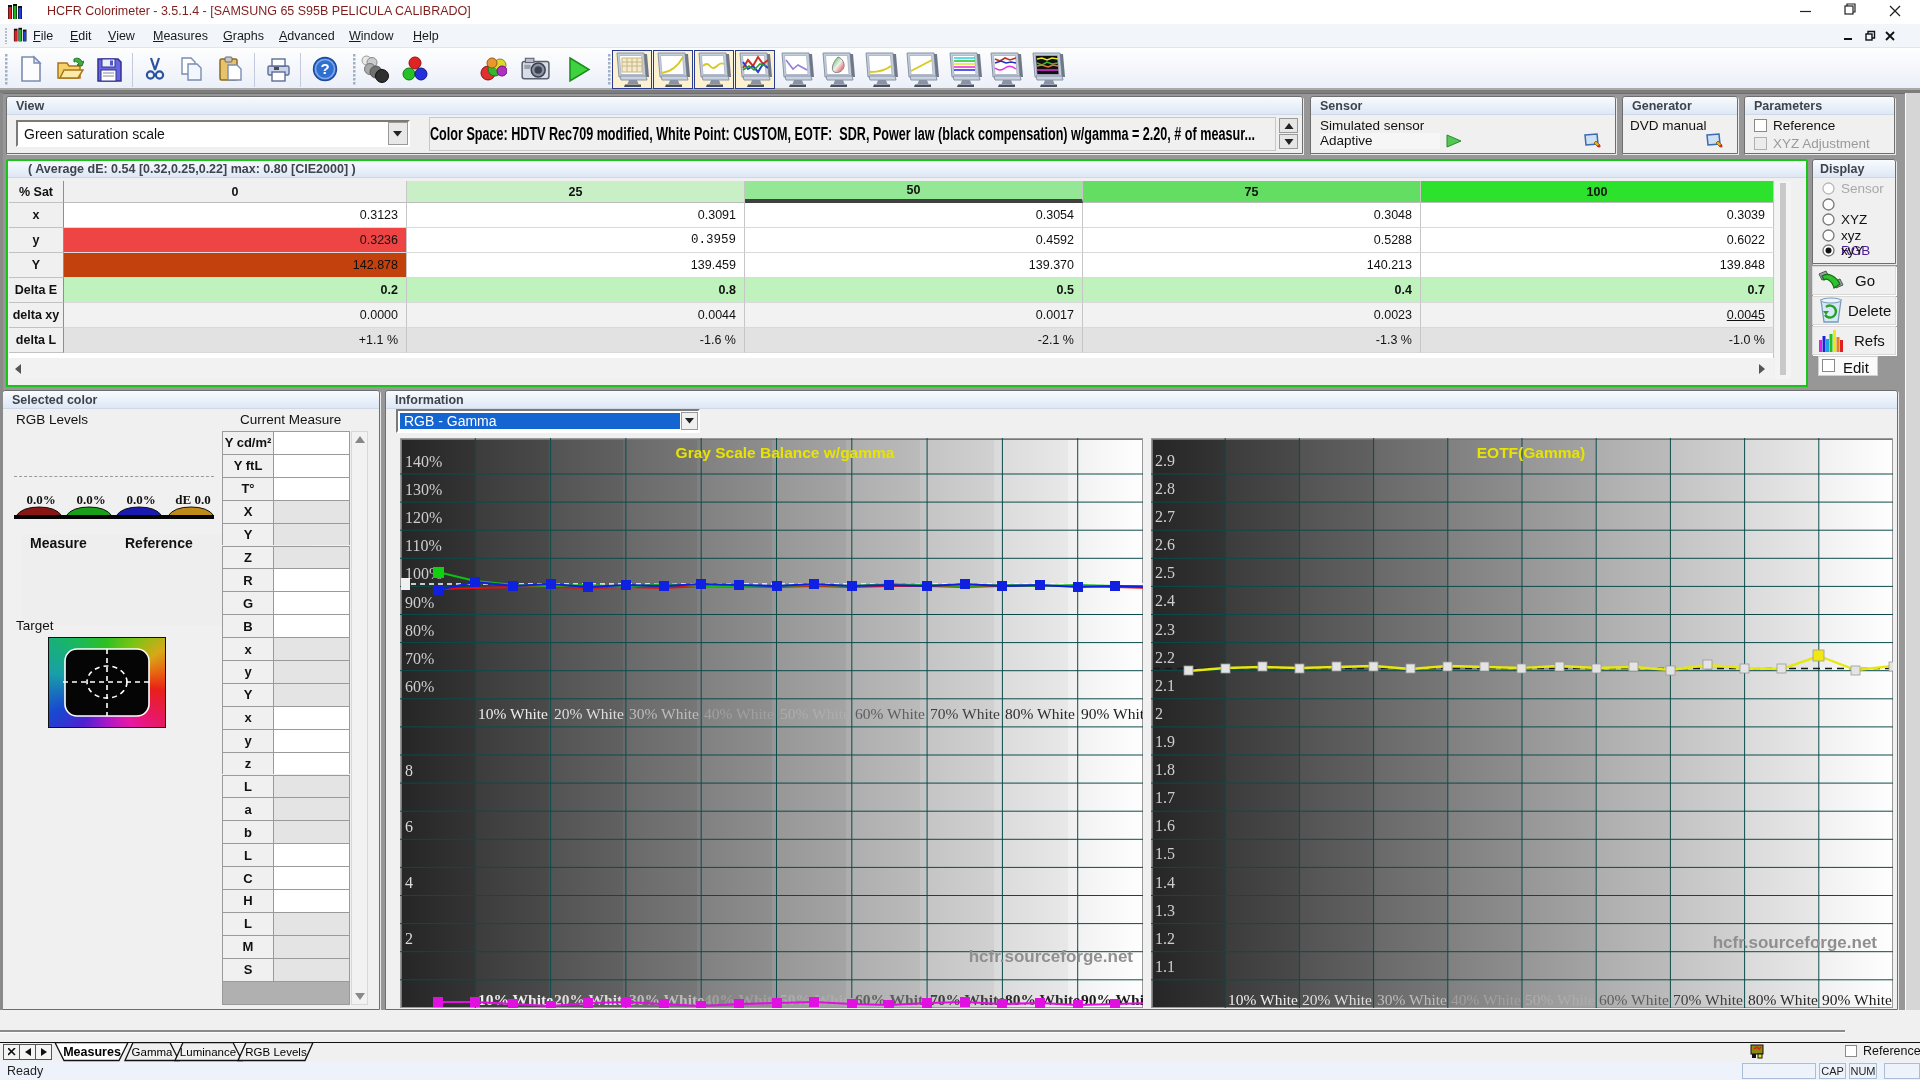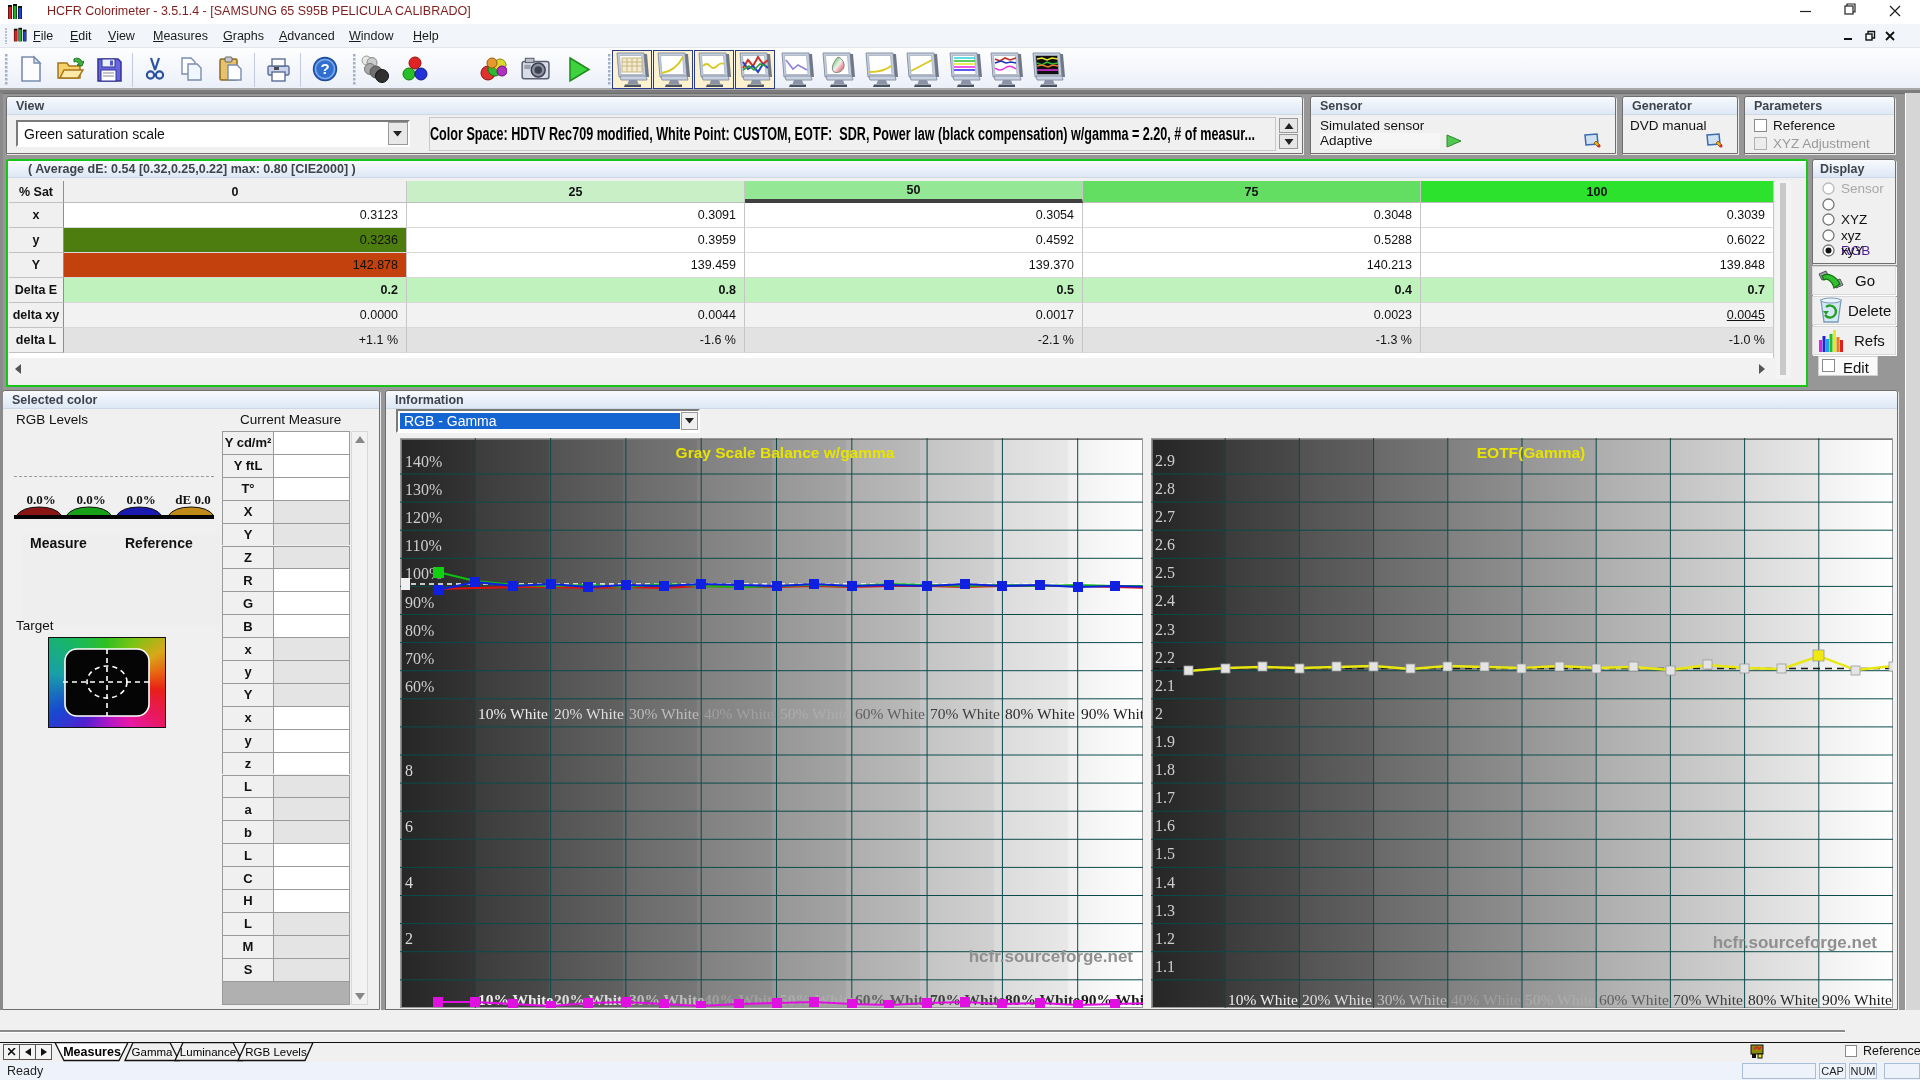--- a/index.html
+++ b/index.html
@@ -387,22 +387,22 @@
 <div style="left:745px;top:181px;width:338px;height:22px;background:#94e794;display:flex;align-items:center;justify-content:center;font-weight:bold;border-right:1px solid #c6c6c6;border-bottom:4px solid #404040;">50</div>
 <div style="left:1083px;top:181px;width:338px;height:22px;background:#63de63;display:flex;align-items:center;justify-content:center;font-weight:bold;border-right:1px solid #c6c6c6;border-bottom:1px solid #bdbdbd;">75</div>
 <div style="left:1421px;top:181px;width:353px;height:22px;background:#2ce22c;display:flex;align-items:center;justify-content:center;font-weight:bold;border-right:1px solid #c6c6c6;border-bottom:1px solid #bdbdbd;">100</div>
 <div class="lcell" style="left:9px;top:203px;width:55px;height:25px;">x</div>
 <div class="cell" style="left:64px;top:203px;width:343px;height:25px;background:#fff;">0.3123</div>
 <div class="cell" style="left:407px;top:203px;width:338px;height:25px;background:#fff;">0.3091</div>
 <div class="cell" style="left:745px;top:203px;width:338px;height:25px;background:#fff;">0.3054</div>
 <div class="cell" style="left:1083px;top:203px;width:338px;height:25px;background:#fff;">0.3048</div>
 <div class="cell" style="left:1421px;top:203px;width:353px;height:25px;background:#fff;">0.3039</div>
 <div class="lcell" style="left:9px;top:228px;width:55px;height:25px;">y</div>
-<div class="cell" style="left:64px;top:228px;width:343px;height:25px;background:#4d7c0f;padding-left:36px;">0.3236</div>
-<div class="cell" style="left:407px;top:228px;width:338px;height:25px;background:#fff;">0.3959</div>
+<div class="cell" style="left:64px;top:228px;width:343px;height:25px;background:#ef4444;padding-left:36px;">0.3236</div>
+<div class="cell" style="left:407px;top:228px;width:338px;height:25px;background:#fff;font-family:Liberation Mono, monospace;">0.3959</div>
 <div class="cell" style="left:745px;top:228px;width:338px;height:25px;background:#fff;">0.4592</div>
 <div class="cell" style="left:1083px;top:228px;width:338px;height:25px;background:#fff;">0.5288</div>
 <div class="cell" style="left:1421px;top:228px;width:353px;height:25px;background:#fff;">0.6022</div>
 <div class="lcell" style="left:9px;top:253px;width:55px;height:25px;">Y</div>
 <div class="cell" style="left:64px;top:253px;width:343px;height:25px;background:#c2410c;">142.878</div>
 <div class="cell" style="left:407px;top:253px;width:338px;height:25px;background:#fff;">139.459</div>
 <div class="cell" style="left:745px;top:253px;width:338px;height:25px;background:#fff;">139.370</div>
 <div class="cell" style="left:1083px;top:253px;width:338px;height:25px;background:#fff;">140.213</div>
 <div class="cell" style="left:1421px;top:253px;width:353px;height:25px;background:#fff;">139.848</div>
 <div class="lcell" style="left:9px;top:278px;width:55px;height:25px;">Delta E</div>

